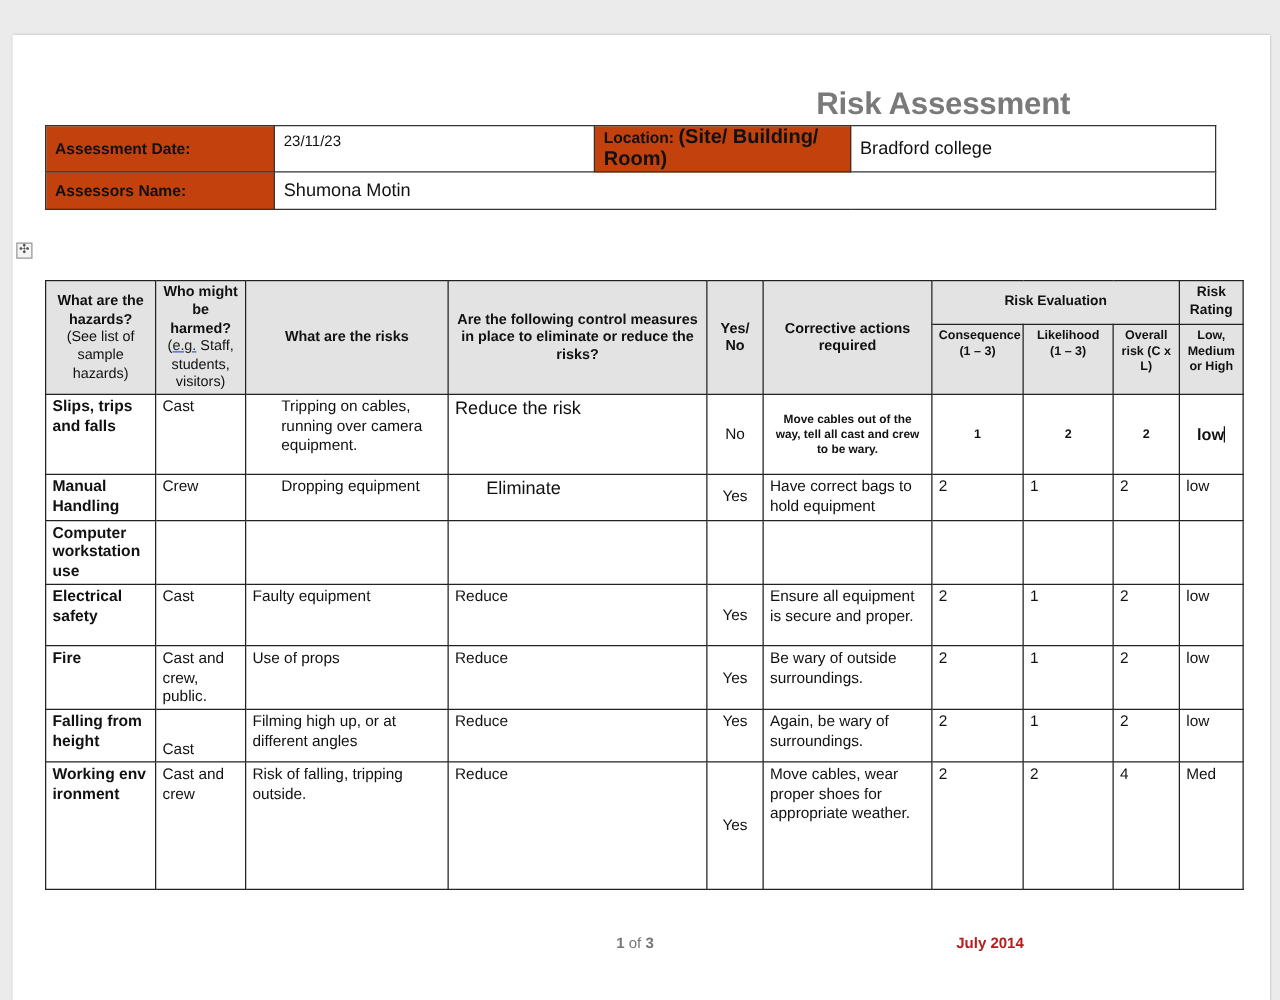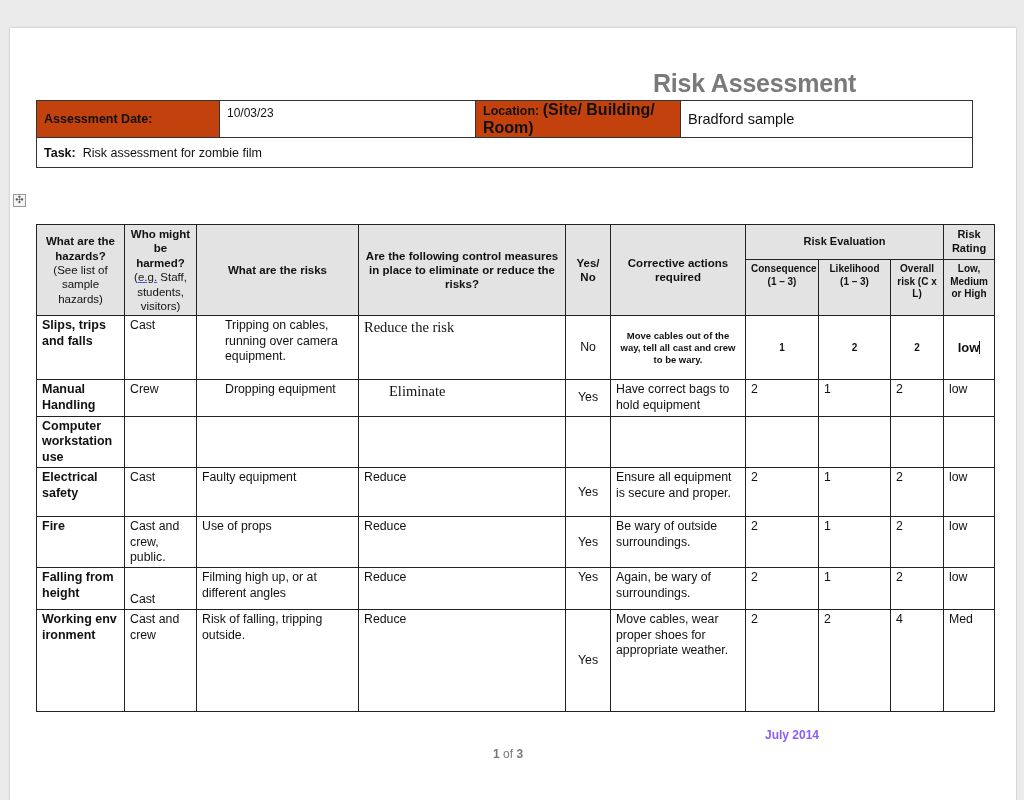--- a/index.html
+++ b/index.html
@@ -36,59 +36,57 @@
   }
   .main th, .main td { border:1.5px solid #222; padding:2px 5px; vertical-align:top; line-height:1.25; }
   .main th { background:#e3e3e3; font-weight:bold; text-align:center; vertical-align:middle; font-size:11.5px; }
   .main th .norm { font-weight:normal; }
   .main th.sm { font-size:10px; vertical-align:top; padding-top:3px;text-align:center; }
   .main th.eval { font-size:11px; height:22px; padding:2px; }
   .main td.haz { font-weight:bold; font-size:12.5px; }
   .main td.yn { text-align:center; vertical-align:middle; }
   .main td.yn.top { vertical-align:top; }
   .link-ul { color:#222; text-decoration:underline; text-decoration-color:#3a5fcd; }
-  .big { font-size:14.5px;font-family:Liberation Serif, serif; }
+  .big { font-size:14.5px; }
   .ind { padding-left:28px !important; }
   .ind2 { padding-left:30px !important; }
   .boldsm { font-weight:bold; font-size:9.5px; text-align:center; vertical-align:middle !important; line-height:1.2; }
   .numc { text-align:center; vertical-align:middle !important; font-weight:bold; font-size:10px; }
   .cursor-low { font-weight:bold; font-size:13px; vertical-align:middle !important; text-align:center; }
   .cursor-low::after { content:""; display:inline-block; width:1px; height:13px; background:#111; vertical-align:-2px; }
   .footer-page {
     position:absolute; left:493px; top:747px; font-size:12px; color:#777;
   }
   .footer-page b { font-weight:bold; }
-  .footer-date { position:absolute; left:765px; top:728px; font-size:12px; font-weight:bold; color:#8b5cf6; }
+  .footer-date { position:absolute; left:765px; top:747px; font-size:12px; font-weight:bold; color:#b91c1c; }
 </style>
 </head>
 <body>
 
 <div class="page">
   <div class="doc-title">Risk Assessment</div>
 </div>
 
 <table class="info">
   <colgroup>
     <col style="width:183px">
       <col style="width:256px">
       <col style="width:205px">
       <col style="width:292px">
   </colgroup>
   <tbody>
       <tr>
     <td class="lbl"><span>Assessment Date:</span></td>
-    <td class="val small">10/03/23</td>
+    <td class="val small">23/11/23</td>
     <td class="lbl"><span>Location:</span> <span class="sub">(Site/ Building/ Room)</span></td>
-    <td class="val">Bradford sample</td>
+    <td class="val">Bradford college</td>
   </tr>
   <tr>
-    <td colspan="4">
-      <b>Task:</b>&nbsp;
-      <span>Risk assessment for zombie film</span>
-    </td>
+    <td class="lbl">Assessors Name:</td>
+    <td class="val" colspan="3">Shumona Motin</td>
   </tr>
 </tbody>
   </table>
 
 <div class="move-handle">✣</div>
 
 <table class="main" style="left:36px; top:224px; width:958px;border-radius:24px;">
   <colgroup>
     <col style="width:88px">
       <col style="width:72px">

